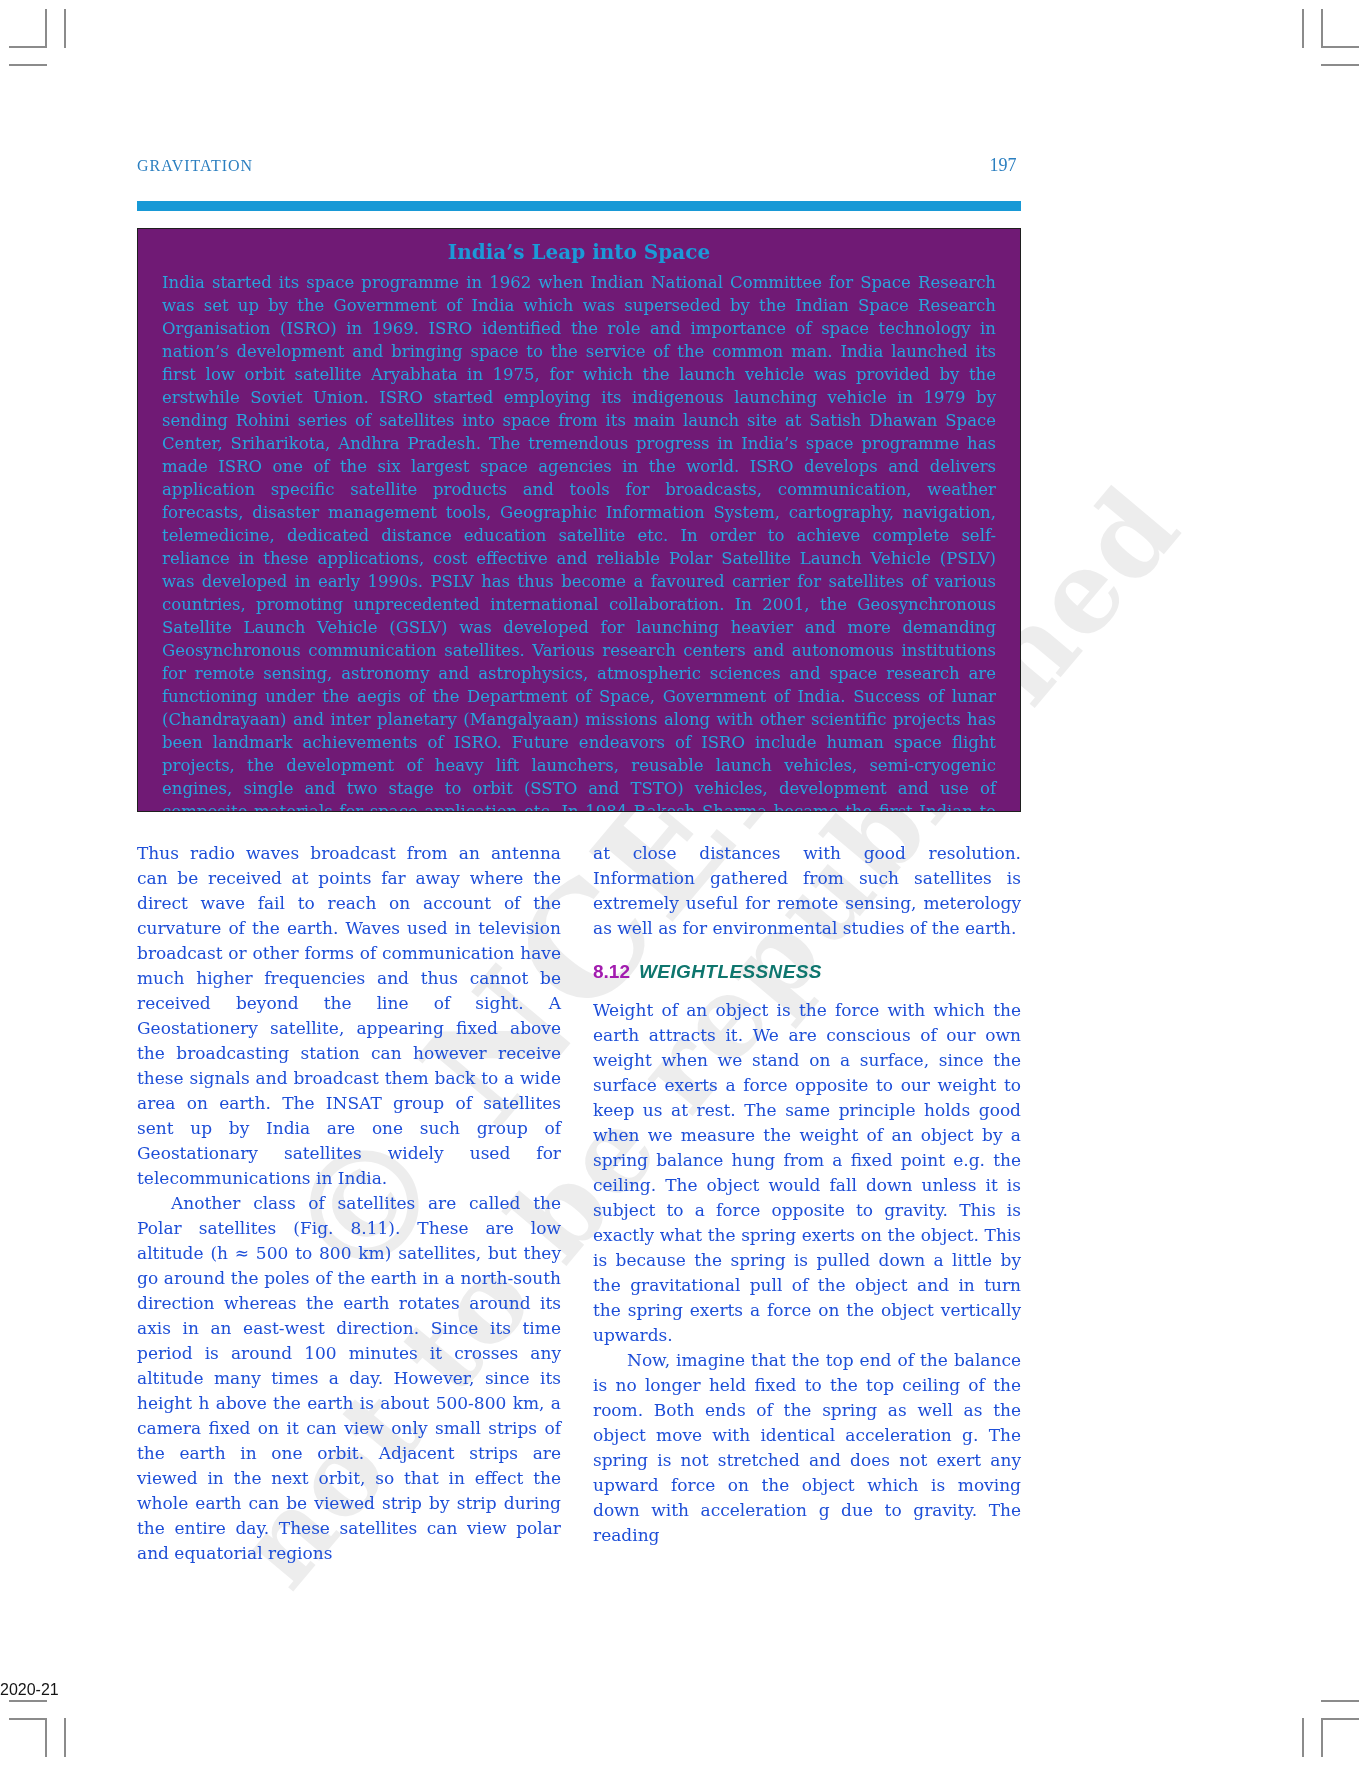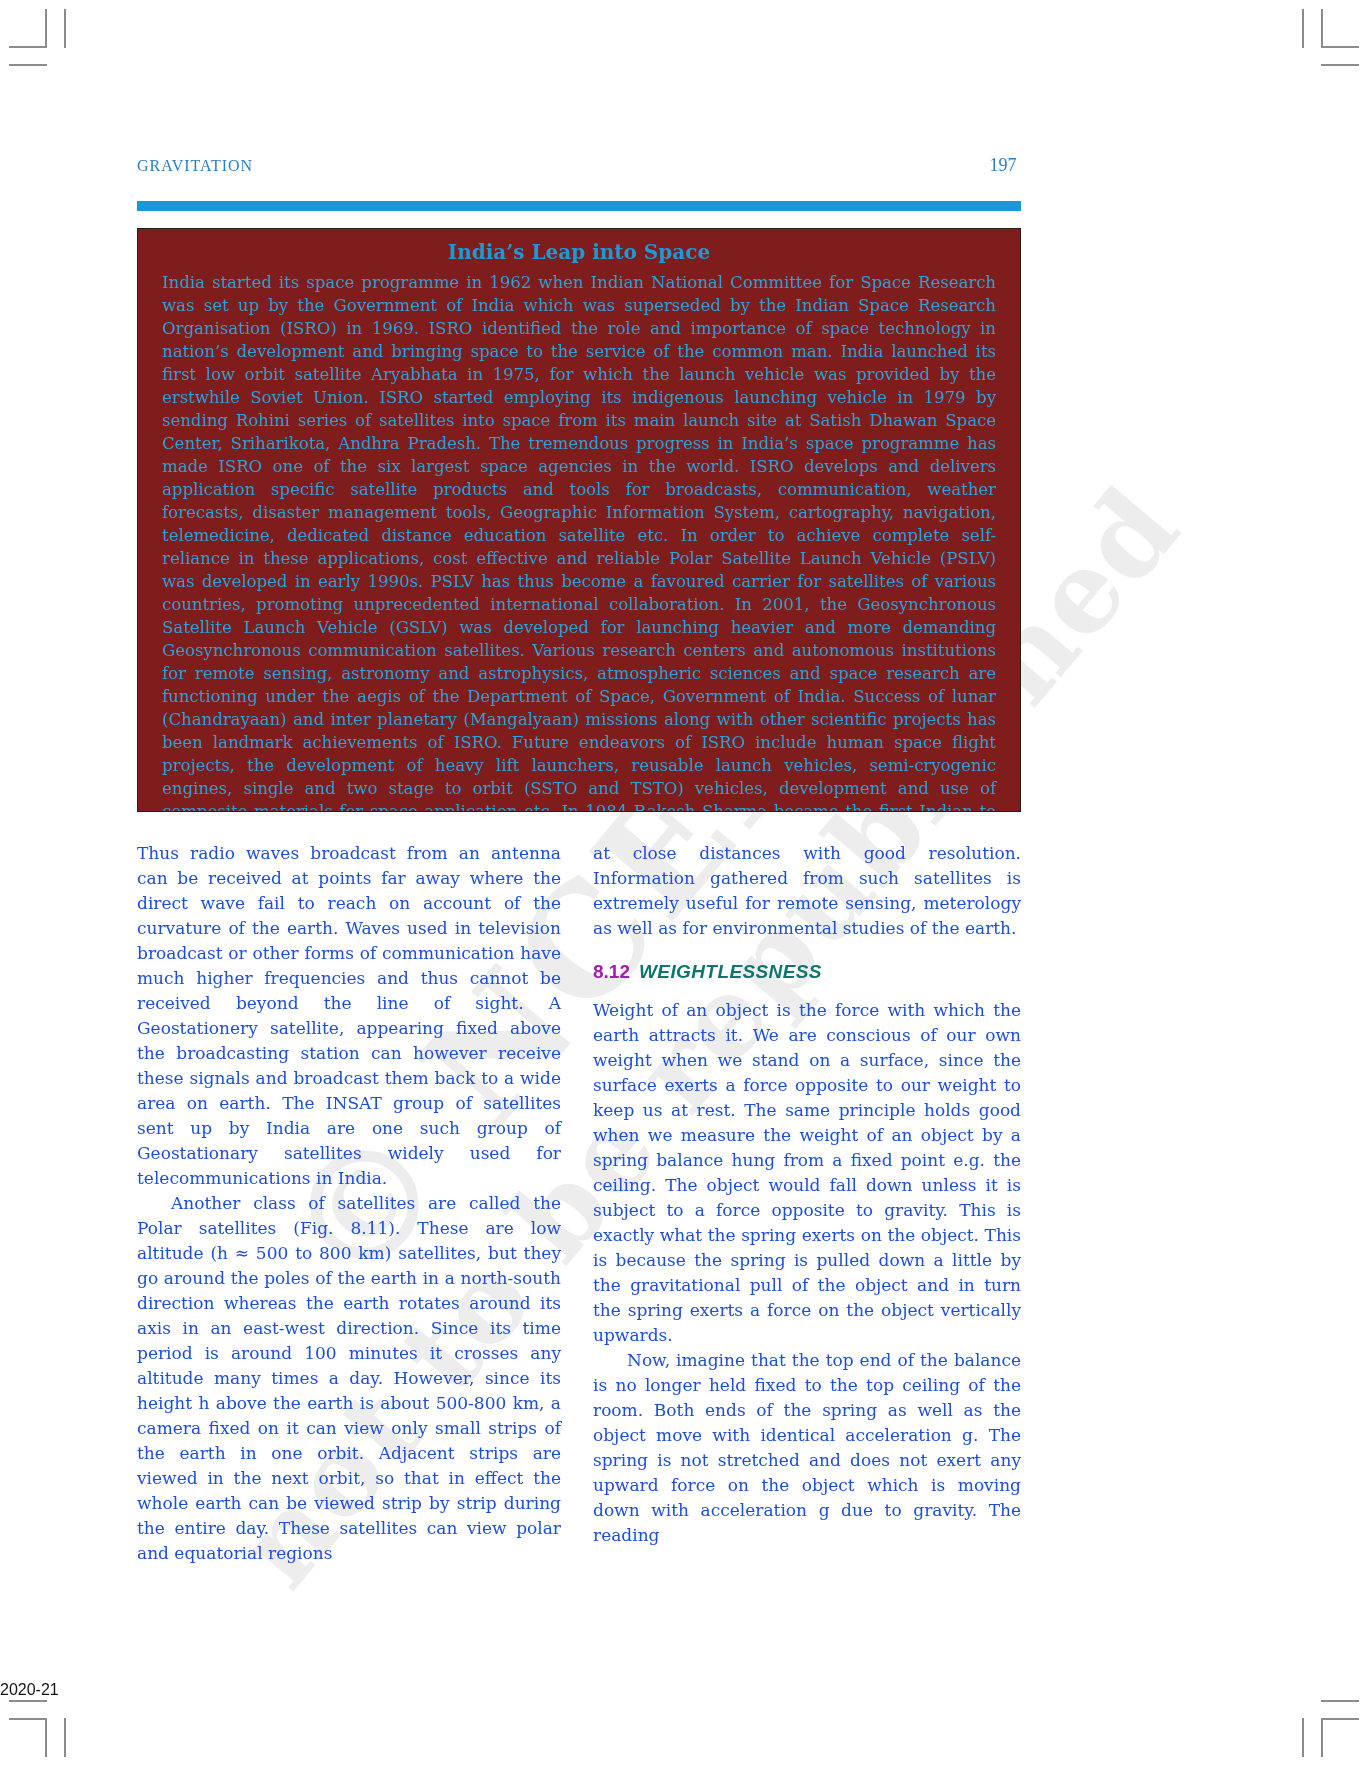--- a/index.html
+++ b/index.html
@@ -22,21 +22,21 @@
     font-family:"Liberation Serif", serif; font-size:18px; color:#2b7fc0;
   }
   .header-rule {
     position:absolute; left:137px; top:201px; width:884px; height:10px;
     background:#1899d6;
   }
 
   
   .infobox {
     position:absolute; left:137px; top:228px; width:884px; height:584px;
-    box-sizing:border-box; background:#7f1d1d; border:1.5px solid #1f1f1f;
+    box-sizing:border-box; background:#701a75; border:1.5px solid #1f1f1f;
     overflow:hidden;
   }
   .infobox-title {
     margin-top:11px; text-align:center;
     font-weight:bold; font-size:20px; color:#1b9ad8;
   }
   .infobox-body {
     margin:7px 24px 0 24px; text-align:justify;
     font-size:16.5px; line-height:23px; color:#2aa3dc; word-spacing:1px;
   }

